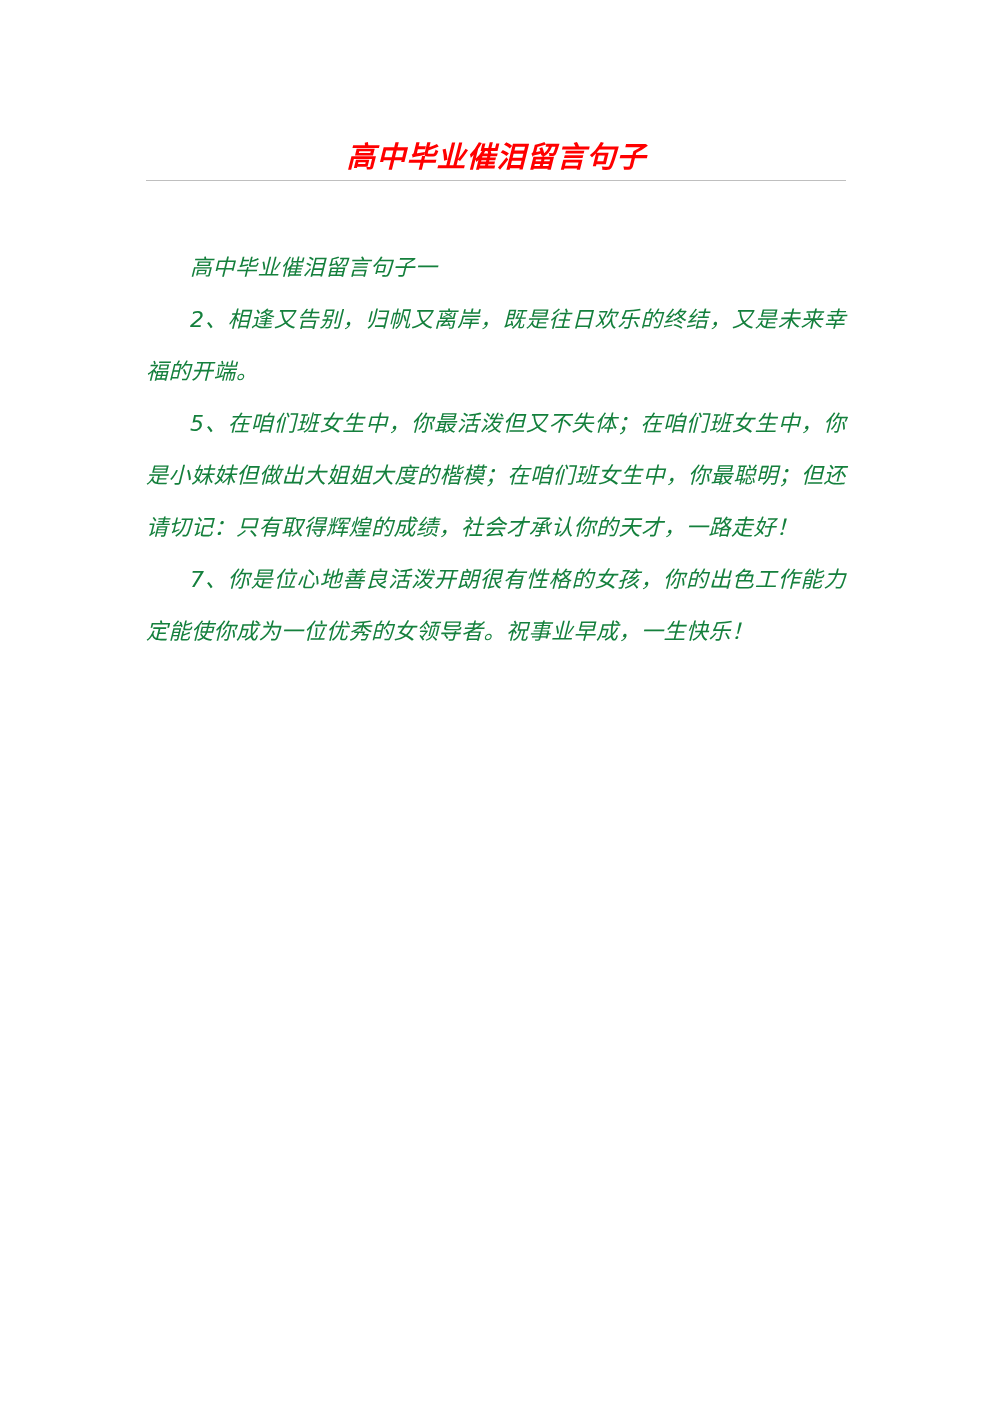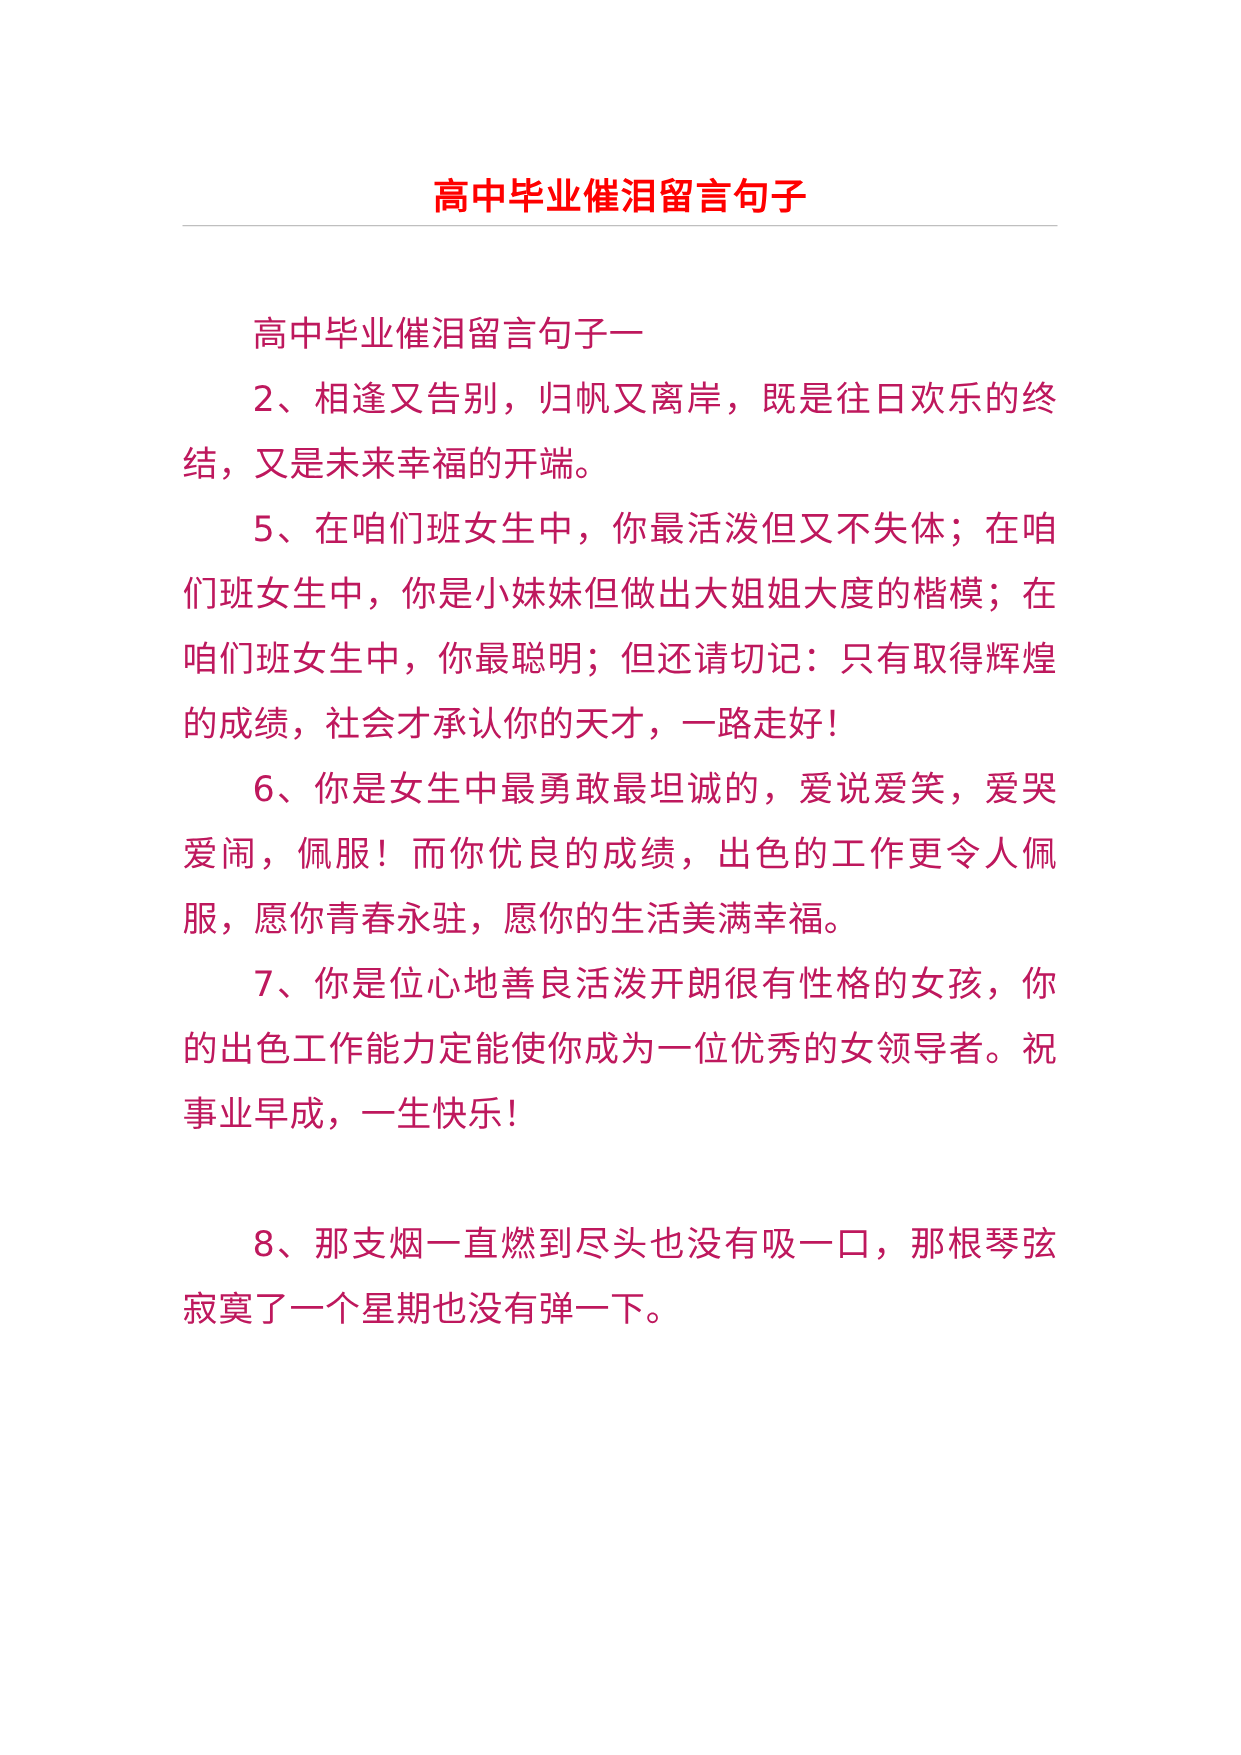--- a/index.html
+++ b/index.html
@@ -14,20 +14,21 @@
     position: relative;
     overflow: hidden;
     font-family: "DejaVu Sans", "Liberation Sans", sans-serif;
     color: #000000;
   }
 
   .page {
     position: absolute;
     inset: 0;
     background: #ffffff;
+    font-style: italic;
   }
 
   
   .doc-title {
     position: absolute;
     left: 0;
     right: 0;
     top: 118px;
     text-align: center;
     font-family: "DejaVu Sans", "Liberation Sans", sans-serif;
@@ -53,23 +54,23 @@
   
   .body-block {
     position: absolute;
     left: 146px;
     top: 242px;
     width: 700px;
   }
 
   .para {
     font-family: "DejaVu Sans", "Liberation Sans", sans-serif;
-    font-size: 28px;
+    font-size: 22px;
     line-height: 52px;
-    color: #be185d;
+    color: #15803d;
     text-align: justify;
     text-justify: inter-ideograph;
     margin: 0;
     text-indent: 2em;
     letter-spacing: 0.5px;
     word-break: break-all;
   }
 
   .para.subtitle {
     text-indent: 2em;
@@ -92,23 +93,21 @@
 
     <p class="para subtitle">高中毕业催泪留言句子一</p>
 
 
 
     <p class="para">2、相逢又告别，归帆又离岸，既是往日欢乐的终结，又是未来幸福的开端。</p>
 
 
     <p class="para">5、在咱们班女生中，你最活泼但又不失体；在咱们班女生中，你是小妹妹但做出大姐姐大度的楷模；在咱们班女生中，你最聪明；但还请切记：只有取得辉煌的成绩，社会才承认你的天才，一路走好！</p>
 
-    <p class="para">6、你是女生中最勇敢最坦诚的，爱说爱笑，爱哭爱闹，佩服！而你优良的成绩，出色的工作更令人佩服，愿你青春永驻，愿你的生活美满幸福。</p>
 
     <p class="para">7、你是位心地善良活泼开朗很有性格的女孩，你的出色工作能力定能使你成为一位优秀的女领导者。祝事业早成，一生快乐！</p>
 
     <div class="spacer-line"></div>
 
-    <p class="para">8、那支烟一直燃到尽头也没有吸一口，那根琴弦寂寞了一个星期也没有弹一下。</p>
 
   </div>
 
 </div>
 
 </body></html>

